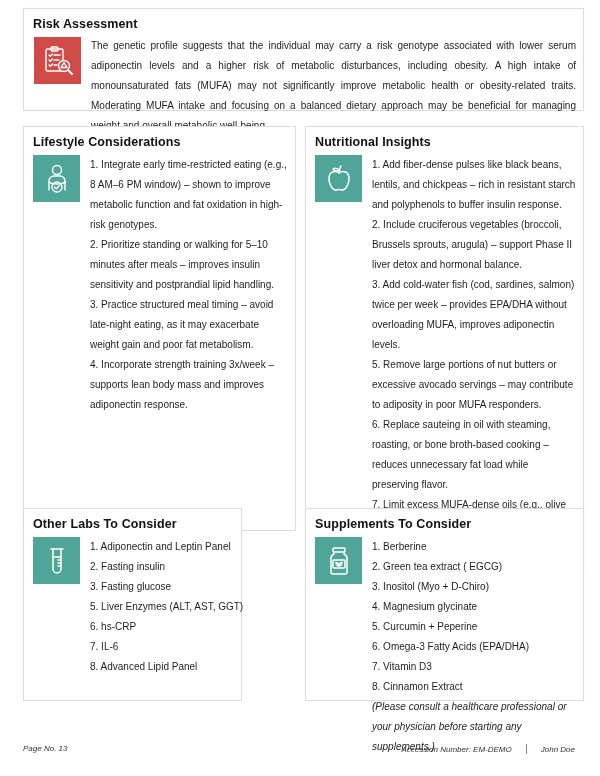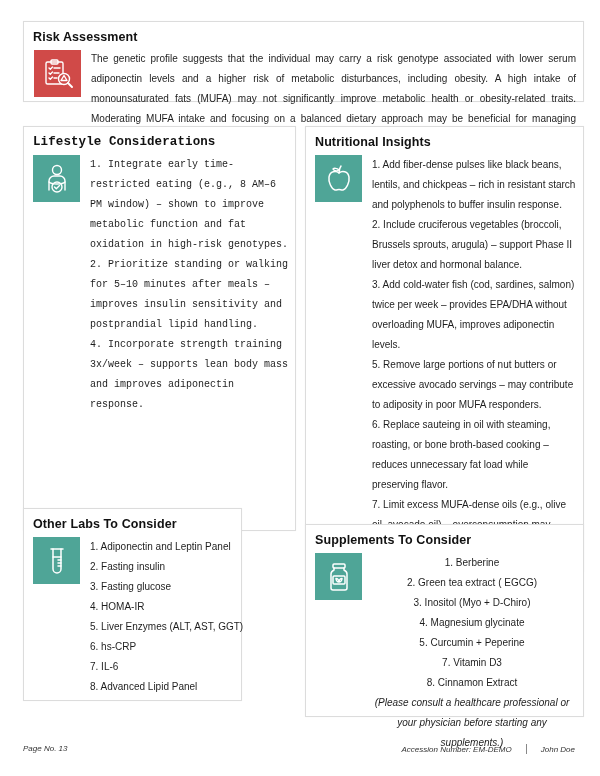--- a/index.html
+++ b/index.html
@@ -23,27 +23,27 @@
   .icon-tile.red { background: #d04a48; }
   .icon-tile.teal { background: #4fa597; }
   .icon-tile svg { width: 34px; height: 34px; }
   .body-text {
     position: absolute; font-size: 10px; line-height: 20px; color: #1e1e1e;
   }
   .body-text.justify { text-align: justify; }
   .body-text p { margin: 0; }
   .list-item { margin: 0; }
   .note { margin-top: 11px; font-style: italic; }
-  #risk { left: 23px; top: 21px; width: 561px; height: 81px; }
+  #risk { left: 23px; top: 8px; width: 561px; height: 103px; }
   #risk .icon-tile { left: 10px; top: 28px; }
   #risk .body-text { left: 67px; top: 27px; width: 485px; }
-  #lifestyle { left: 23px; top: 126px; width: 273px; height: 405px; font-family: Liberation Mono, monospace; }
+  #lifestyle { left: 23px; top: 126px; width: 273px; height: 405px; }
   #nutrition { left: 305px; top: 126px; width: 279px; height: 446px; }
   #labs { left: 23px; top: 508px; width: 219px; height: 193px; }
-  #supps { left: 305px; top: 524px; width: 279px; height: 193px; text-align: center; }
+  #supps { left: 305px; top: 508px; width: 279px; height: 193px; }
   .col .icon-tile { left: 9px; top: 28px; }
   .col .body-text { left: 66px; top: 28px; width: 200px; }
   #nutrition .body-text { width: 205px; }
   .footer {
     position: absolute; top: 744px; font-size: 8px; color: #333; font-style: italic;
   }
   .footer-left { left: 23px; }
   .footer-right { right: 25px; display: flex; align-items: center; gap: 14px; }
   .footer-sep { width: 1px; height: 10px; background: #888; display: inline-block; }
 </style>
@@ -76,20 +76,21 @@
       <circle cx="17" cy="8" r="4.5"></circle>
       <path d="M9 28v-9a5 5 0 0 1 5-5h6a5 5 0 0 1 5 5v9"></path>
       <path d="M9 20c2 2 4 2 8 2s6 0 8-2"></path>
       <circle cx="17" cy="25" r="5"></circle>
       <path d="M14.5 25l1.8 1.8 3.2-3.2"></path>
     </svg>
   </div>
   <div class="body-text">
     <p class="list-item">1. Integrate early time-restricted eating (e.g., 8 AM–6 PM window) – shown to improve metabolic function and fat oxidation in high-risk genotypes.</p>
     <p class="list-item">2. Prioritize standing or walking for 5–10 minutes after meals – improves insulin sensitivity and postprandial lipid handling.</p>
+    <p class="list-item">3. Practice structured meal timing – avoid late-night eating, as it may exacerbate weight gain and poor fat metabolism.</p>
     <p class="list-item">4. Incorporate strength training 3x/week – supports lean body mass and improves adiponectin response.</p>
   </div>
 </section>
 
 <section class="box col" id="nutrition">
   <h2>Nutritional Insights</h2>
   <div class="icon-tile teal">
     <svg viewBox="0 0 34 34" fill="none" stroke="#fff" stroke-width="1.5" stroke-linecap="round" stroke-linejoin="round">
       <path d="M17 11c-3-2.5-9-2-10 4-.8 5 2.5 12 6 13 1.5.4 2.5-.5 4-.5s2.5.9 4 .5c3.5-1 6.8-8 6-13-1-6-7-6.5-10-4z"></path>
       <path d="M17 11c0-3 .5-5 2-7"></path>
@@ -113,21 +114,20 @@
       <path d="M11 5h12"></path>
       <path d="M13 5v20a4 4 0 0 0 8 0V5"></path>
       <path d="M13 13h8"></path>
       <path d="M18 16h3M18 19h3M18 22h3"></path>
     </svg>
   </div>
   <div class="body-text">
     <p class="list-item">1. Adiponectin and Leptin Panel</p>
     <p class="list-item">2. Fasting insulin</p>
     <p class="list-item">3. Fasting glucose</p>
-    <p class="list-item">4. HOMA-IR</p>
     <p class="list-item">5. Liver Enzymes (ALT, AST, GGT)</p>
     <p class="list-item">6. hs-CRP</p>
     <p class="list-item">7. IL-6</p>
     <p class="list-item">8. Advanced Lipid Panel</p>
   </div>
 </section>
 
 <section class="box col" id="supps">
   <h2>Supplements To Consider</h2>
   <div class="icon-tile teal">
@@ -137,20 +137,21 @@
       <rect x="11" y="16" width="12" height="8" rx="1"></rect>
       <path d="M17 22c0-2 1.5-3.5 3-3.5 0 2-1.5 3.5-3 3.5zM17 22c0-2-1.5-3.5-3-3.5 0 2 1.5 3.5 3 3.5z"></path>
     </svg>
   </div>
   <div class="body-text">
     <p class="list-item">1. Berberine</p>
     <p class="list-item">2. Green tea extract ( EGCG)</p>
     <p class="list-item">3. Inositol (Myo + D-Chiro)</p>
     <p class="list-item">4. Magnesium glycinate</p>
     <p class="list-item">5. Curcumin + Peperine</p>
+    <p class="list-item">6. Omega-3 Fatty Acids (EPA/DHA)</p>
     <p class="list-item">7. Vitamin D3</p>
     <p class="list-item">8. Cinnamon Extract</p>
     <p class="note">(Please consult a healthcare professional or your physician before starting any supplements.)</p>
   </div>
 </section>
 
 <div class="footer footer-left">Page No. 13</div>
 <div class="footer footer-right">
   <span>Accession Number: EM-DEMO</span>
   <span class="footer-sep"></span>

